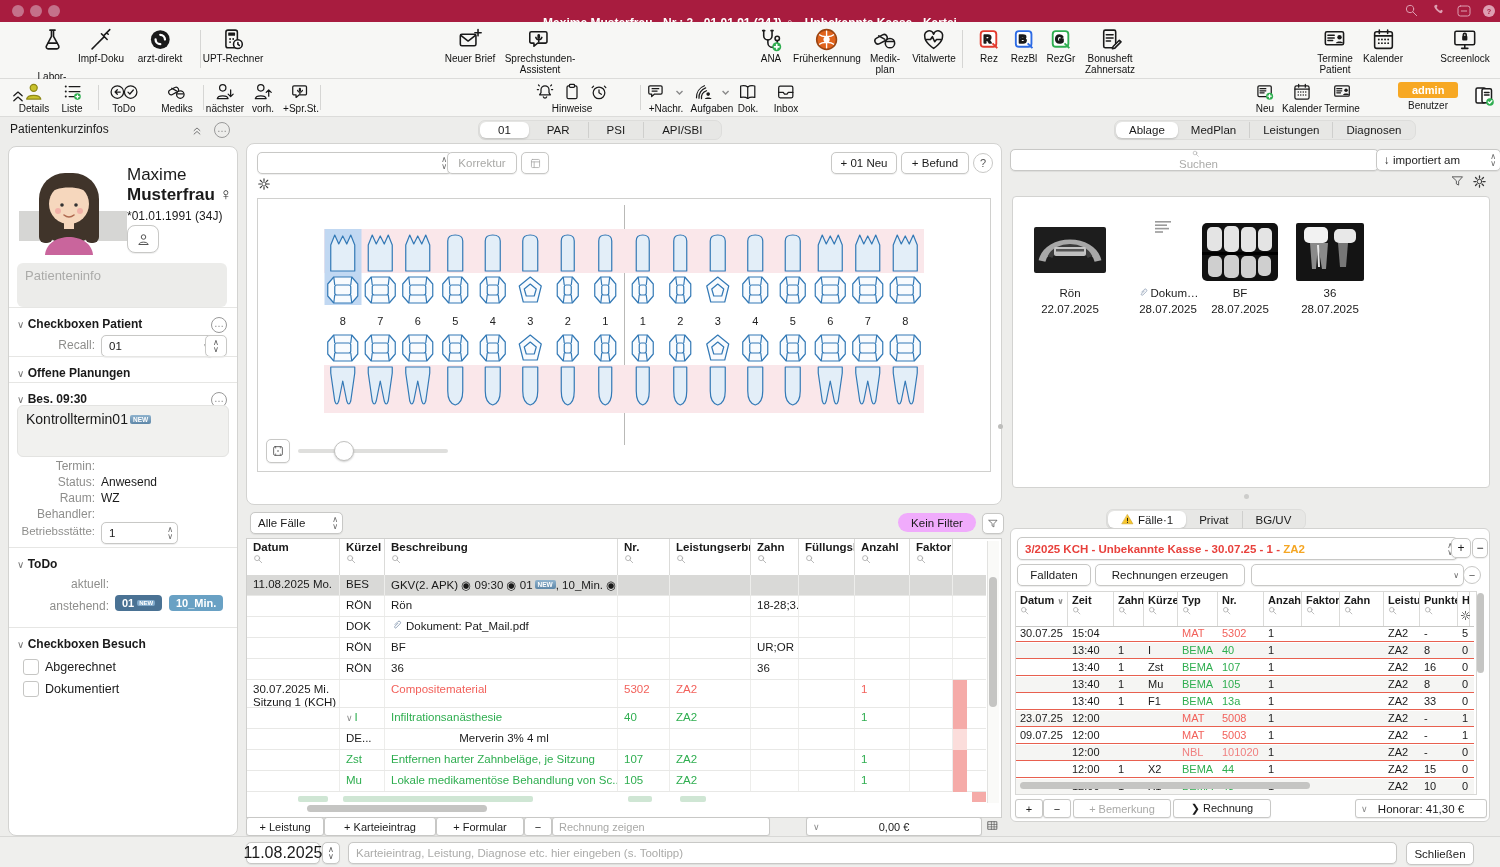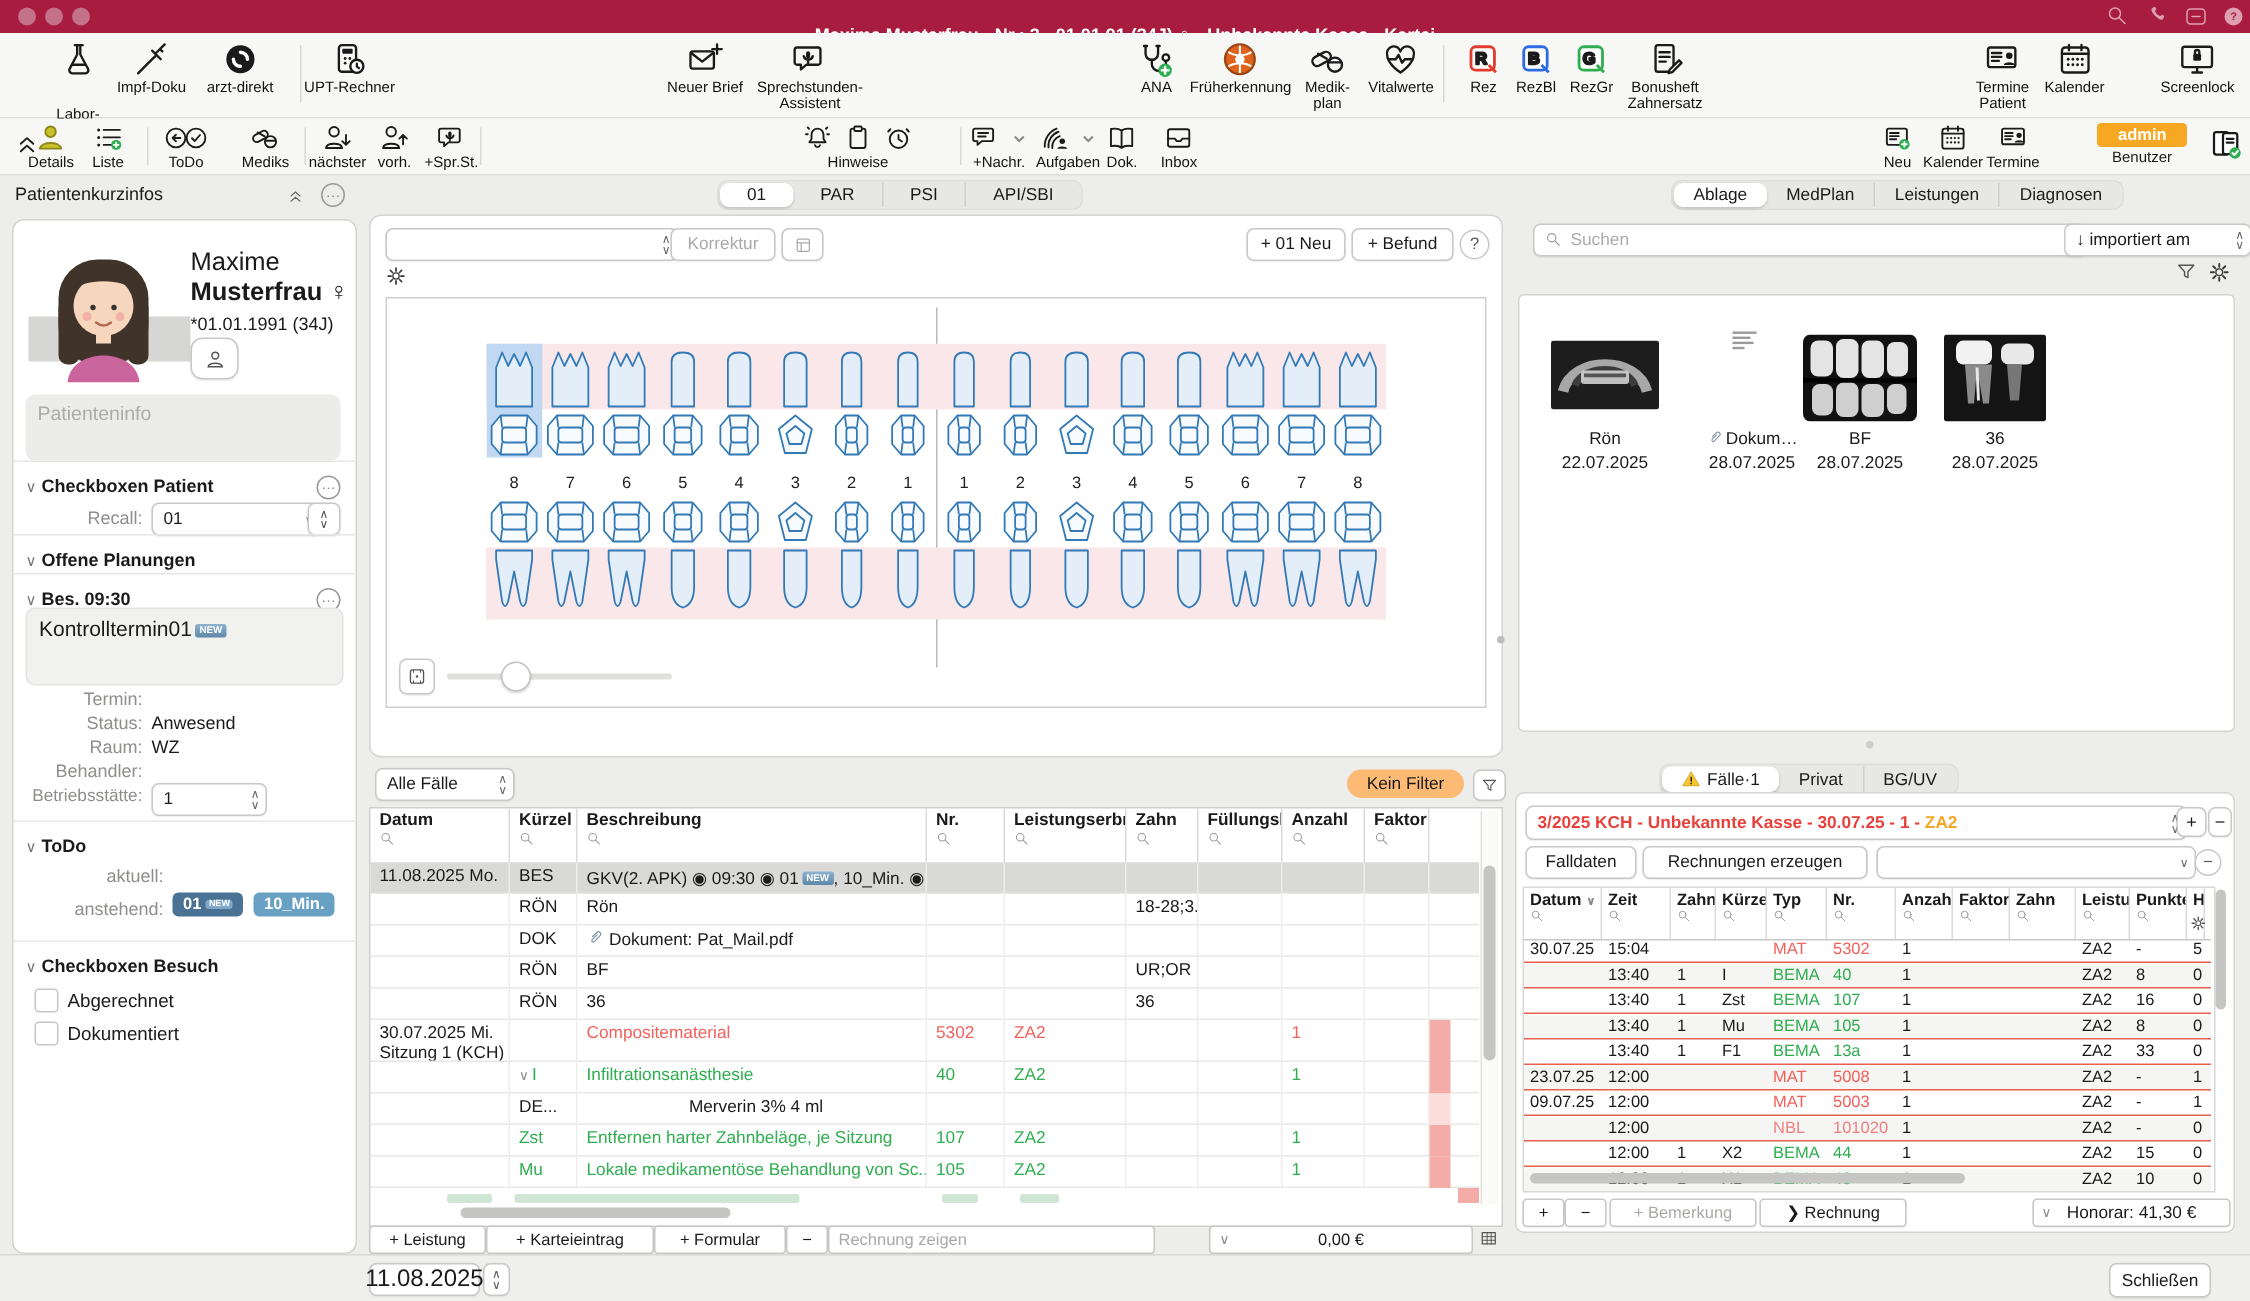--- a/index.html
+++ b/index.html
@@ -755,21 +755,21 @@
             </svg>
           </div>
           <div style="position: absolute; left: 40px; top: 250px; width: 150px; height: 4px; background: rgb(223, 223, 221); border-radius: 2px;"></div>
           <div style="position: absolute; left: 76px; top: 242px; width: 18px; height: 18px; background: rgb(255, 255, 255); border: 1px solid rgb(194, 194, 192); border-radius: 50%; box-shadow: rgba(0, 0, 0, 0.2) 0px 1px 2px;"></div>
         </div>
       </div>
       <div class="sel" style="position: absolute; left: 4px; top: 396px; width: 80px; height: 20px;">
         <span>Alle Fälle</span>
         <span class="stp">∧<br>∨</span>
       </div>
-      <div style="position: absolute; left: 652px; top: 397px; width: 78px; height: 19px; background: #fdba74; border-radius: 10px; display: flex; align-items: center; justify-content: center; font-size: 11.5px;">Kein Filter</div>
+      <div style="position: absolute; left: 652px; top: 397px; width: 78px; height: 19px; background: #f0abfc; border-radius: 10px; display: flex; align-items: center; justify-content: center; font-size: 11.5px;">Kein Filter</div>
       <div class="btn" style="position: absolute; left: 736px; top: 397px; width: 20px; height: 19px;">
         <svg width="12" height="12" viewBox="0 0 24 24" fill="none" stroke="#555" stroke-width="1.5" stroke-linecap="round" stroke-linejoin="round">
           <path d="M4 4.5h16l-6.2 7v6.2l-3.6-1.9v-4.3z"></path>
         </svg>
       </div>
       <div style="position: absolute; left: 0px; top: 422px; width: 754px; height: 278px; background: rgb(255, 255, 255); border: 1px solid rgb(207, 207, 205);">
         <div style="position: absolute; left: 0px; top: 0px; width: 739px; height: 36px; display: flex; border-bottom: 1px solid rgb(201, 201, 199);">
           <div class="thead-cell" style="width: 93px;">
             <div class="cn">Datum</div>
             <div style="margin-top:1px;">
@@ -1007,21 +1007,21 @@
       </div>
     </div>
 
   <div id="right" style="position: absolute; left: 1006px; top: 116px; width: 486px; height: 720px;">
       <div class="segbar" style="position: absolute; left: 108px; top: 4px;">
         <div class="seg sel2">Ablage</div>
         <div class="seg">MedPlan</div>
         <div class="seg">Leistungen</div>
         <div class="seg">Diagnosen</div>
       </div>
-      <div class="sel" style="position: absolute; left: 16px; top: 33px; width: 356px; height: 20px;">
+      <div class="sel" style="position: absolute; left: 4px; top: 33px; width: 356px; height: 20px; flex-direction: column;">
         <svg width="12" height="12" viewBox="0 0 24 24" fill="none" stroke="#999" stroke-width="1.5" stroke-linecap="round" stroke-linejoin="round">
           <circle cx="9" cy="9" r="5.5"></circle>
           <path d="M13.2 13.2L19 19"></path>
         </svg>
         <span style="color:#ABABA9;margin-left:5px;">Suchen</span>
       </div>
       <div class="sel" style="position: absolute; left: 370px; top: 33px; width: 112px; height: 20px;">
         <span>↓ importiert am</span>
         <span class="stp">∧<br>∨</span>
       </div>
@@ -1397,15 +1397,18 @@
           </div>
         </div>
       </div>
     </div>
 
   <div id="bottombar" class="abs" style="left:0;top:836px;width:1500px;height:31px;background:#EFEFED;border-top:1px solid #D8D8D6;">
       <div class="btn" style="position: absolute; left: 246px; top: 5px; width: 72px; height: 20px; font-size: 16px;">11.08.2025</div>
       <div class="btn" style="position: absolute; left: 322px; top: 5px; width: 16px; height: 20px;">
         <span style="font-size:8px;line-height:7px;color:#555;">∧<br>∨</span>
       </div>
+      <div class="sel" style="position: absolute; left: 348px; top: 5px; width: 1036px; height: 20px;">
+        <span style="color:#ABABA9;">Karteieintrag, Leistung, Diagnose etc. hier eingeben (s. Tooltipp)</span>
+      </div>
       <div class="btn" style="position: absolute; left: 1406px; top: 5px; width: 66px; height: 21px;">Schließen</div>
     </div>
 </div>
 
 </body></html>

